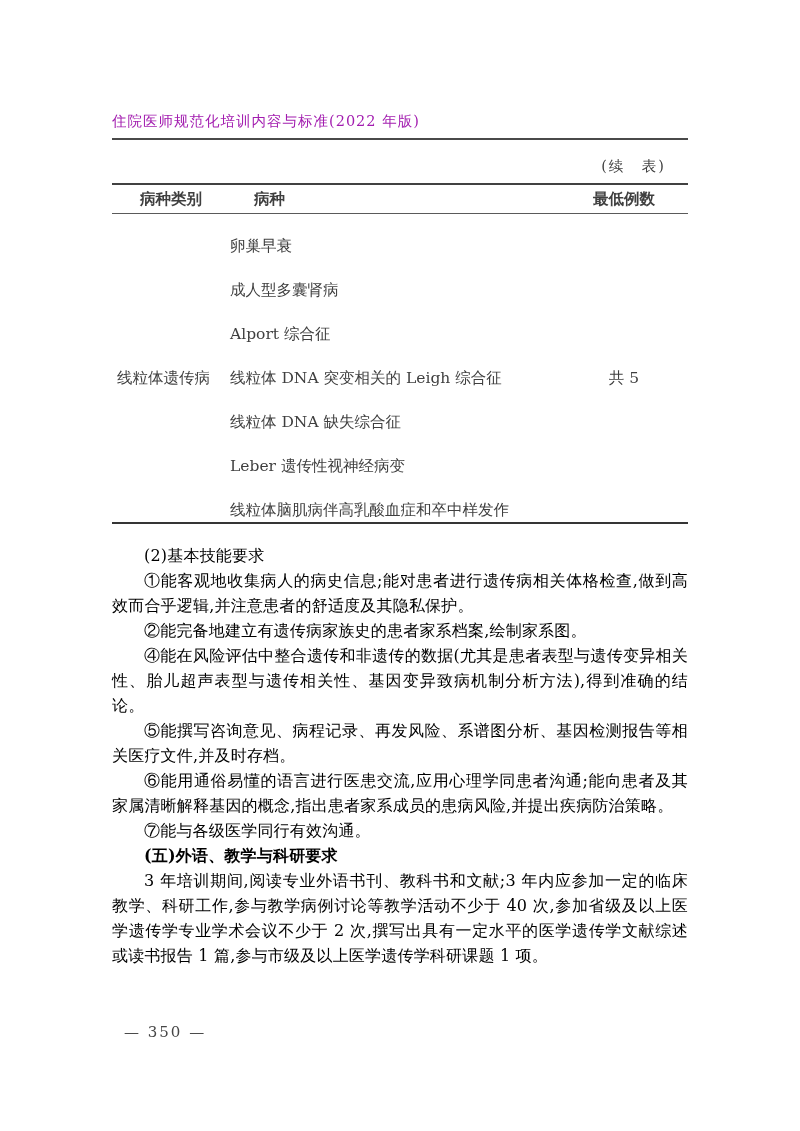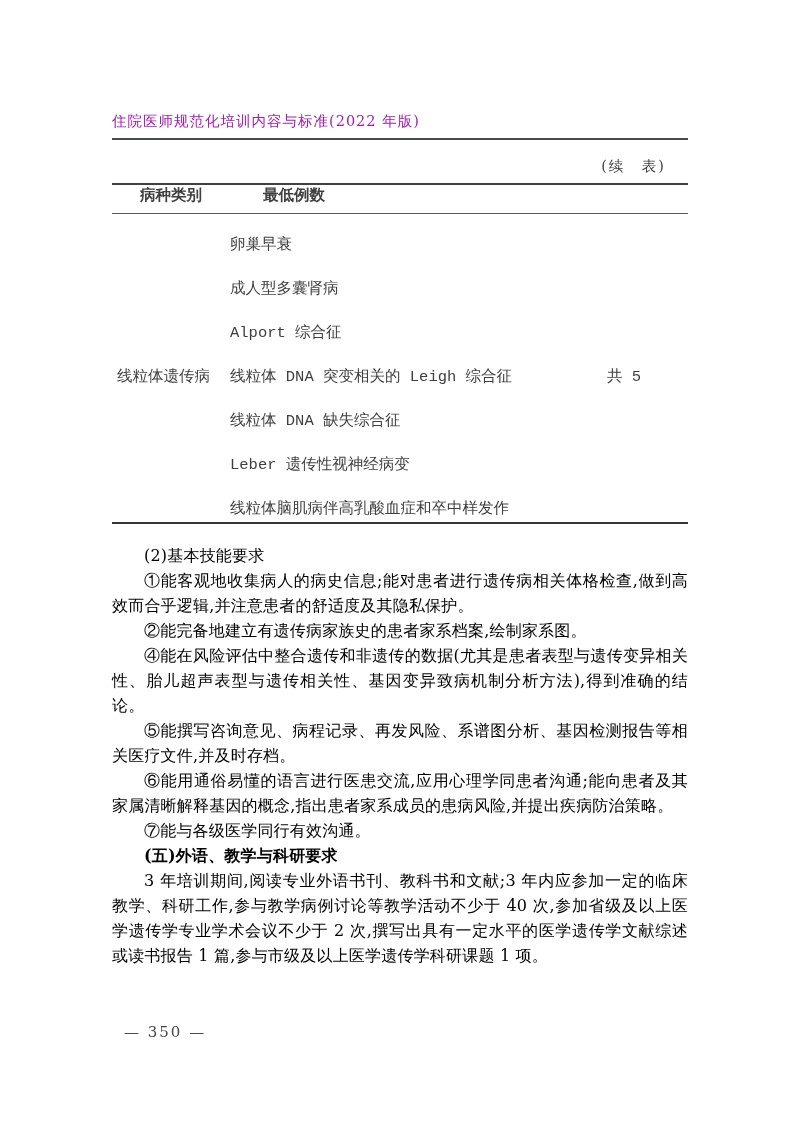--- a/index.html
+++ b/index.html
@@ -33,21 +33,21 @@
     font-size: 14.5px;
     line-height: 18px;
     letter-spacing: 2px;
   }
   .tbl {
     margin-top: 8px;
     border-top: 2px solid #414141;
     border-bottom: 2.5px solid #353535;
     font-size: 15.5px;
   }
-  .tr { display: flex; align-items: flex-start; font-family: Liberation Mono, monospace; }
+  .tr { display: flex; align-items: center; }
   .thead {
     height: 28px;
     border-bottom: 1px solid #5a5a5a;
     font-weight: bold;
   }
   .tbody .tr { height: 24px; margin-top: 20px; }
   .c1 { width: 118px; padding-left: 5px; box-sizing: border-box; }
   .thead .c1 { text-align: center; padding-left: 0; }
   .c2 { flex: 1; }
   .thead .c2 { padding-left: 24px; }
@@ -79,20 +79,21 @@
 <div class="page">
   <div class="content">
 
     <div class="running-head">住院医师规范化培训内容与标准(2022 年版)</div>
 
     <div class="cont-marker">(续　表)</div>
 
     <div class="tbl">
       <div class="tr thead">
         <div class="c1">病种类别</div>
+        <div class="c2">病种</div>
         <div class="c3">最低例数</div>
       </div>
       <div class="tbody">
         <div class="tr">
           <div class="c1"></div>
           <div class="c2">卵巢早衰</div>
           <div class="c3"></div>
         </div>
         <div class="tr">
           <div class="c1"></div>

